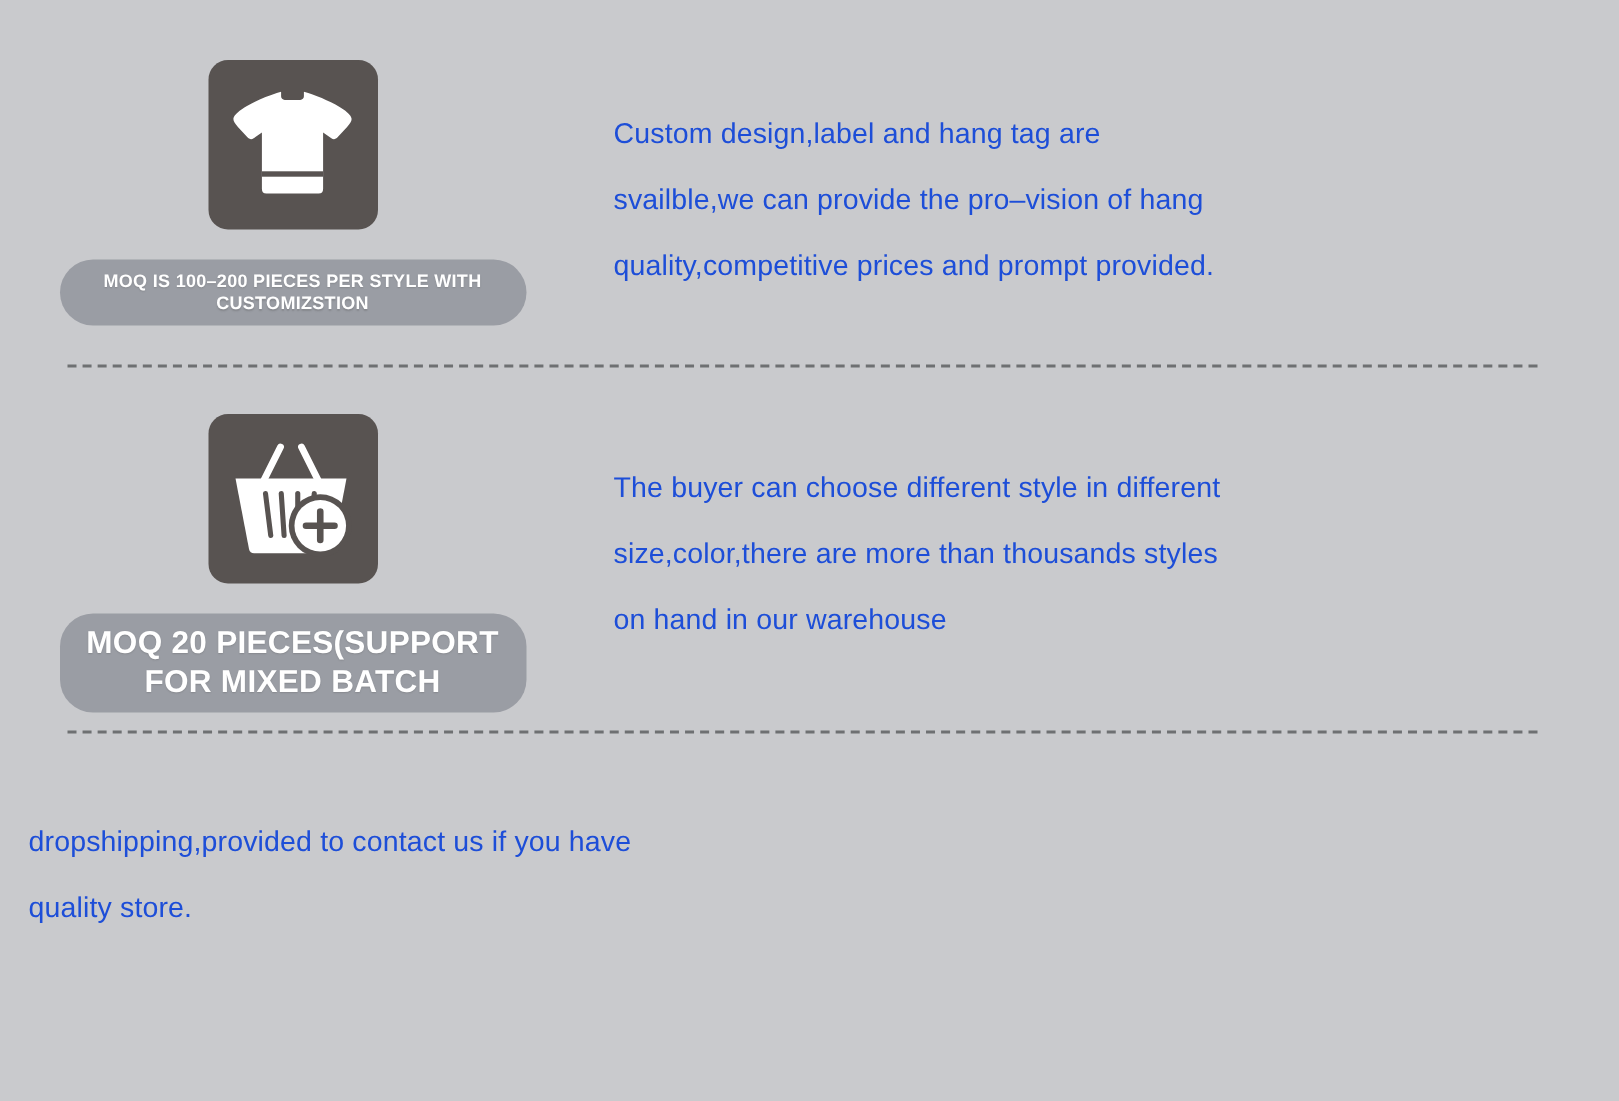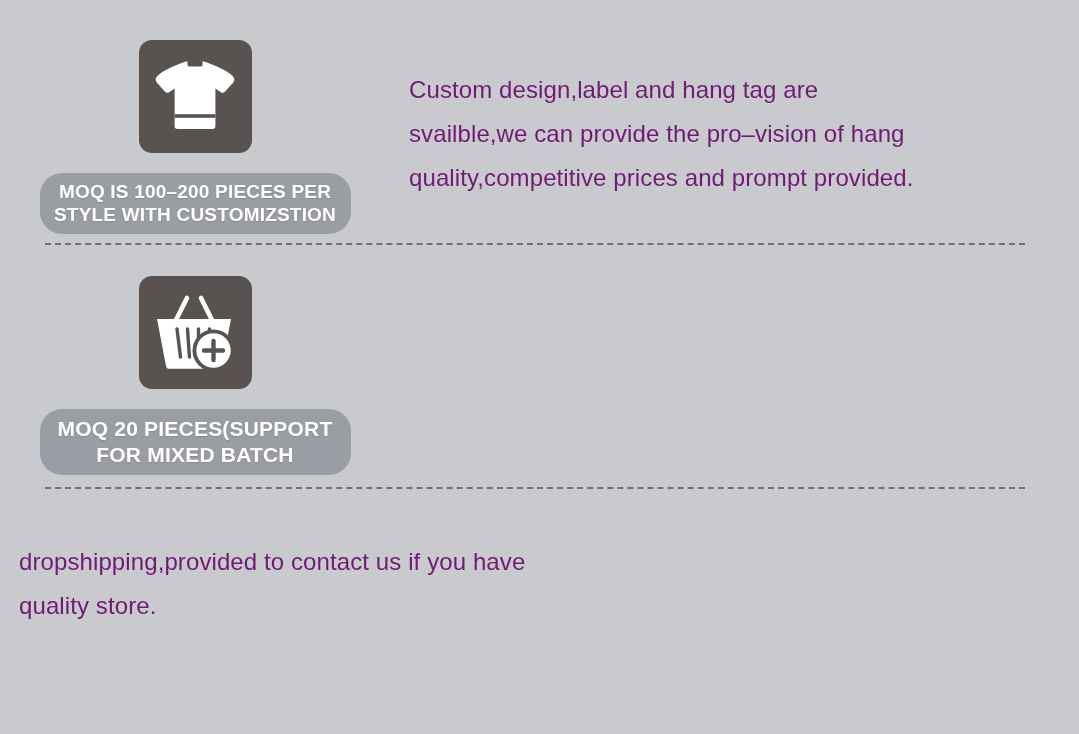--- a/index.html
+++ b/index.html
@@ -59,34 +59,34 @@
     background: #9a9da4;
     border-radius: 22px;
     color: #ffffff;
     text-align: center;
     font-weight: bold;
     letter-spacing: 0.2px;
     padding: 7px 10px 8px 10px;
     line-height: 1.22;
     text-shadow: 0 1px 1px rgba(80,80,80,0.25);
   }
-  .badge.b1 { font-size: 19px; }
+  .badge.b1 { font-size: 12px; }
   .badge.b2 { font-size: 21px; }
   .badge.b3 { font-size: 14.2px; transform: scaleX(0.97); transform-origin: center; }
 
   
   .text-col {
     flex: 1 1 auto;
     padding-left: 19px;
     padding-right: 40px;
     padding-top: 28px;
   }
   .desc {
-    color: #701a75;
-    font-size: 24px;
+    color: #1d4ed8;
+    font-size: 19px;
     line-height: 44px;
     letter-spacing: 0.1px;
     max-width: 575px;
   }
   .desc .ln { display: block; white-space: nowrap; }
 
   
   .divider {
     position: absolute;
     left: 45px;
@@ -156,20 +156,27 @@
             <circle cx="59.5" cy="56.5" r="17.2" fill="#ffffff"></circle>
             <path d="M59.5 47 L59.5 66 M50 56.5 L69 56.5" stroke="#585351" stroke-width="4.4" stroke-linecap="round"></path>
           </svg>
         </span>
       </div>
       <div class="badge b2">
         <span class="bl">MOQ 20 PIECES(SUPPORT</span>
         <span class="bl">FOR MIXED BATCH</span>
       </div>
     </div>
+    <div class="text-col">
+      <div class="desc">
+        <span class="ln">The buyer can choose different style in different</span>
+        <span class="ln">size,color,there are more than thousands styles</span>
+        <span class="ln">on hand in our warehouse</span>
+      </div>
+    </div>
   </div>
 
   <div class="divider d2"></div>
 
   <div class="feature-row row-3">
     <div class="text-col">
       <div class="desc">
         <span class="ln">dropshipping,provided to contact us if you have</span>
         <span class="ln">quality store.</span>
       </div>

